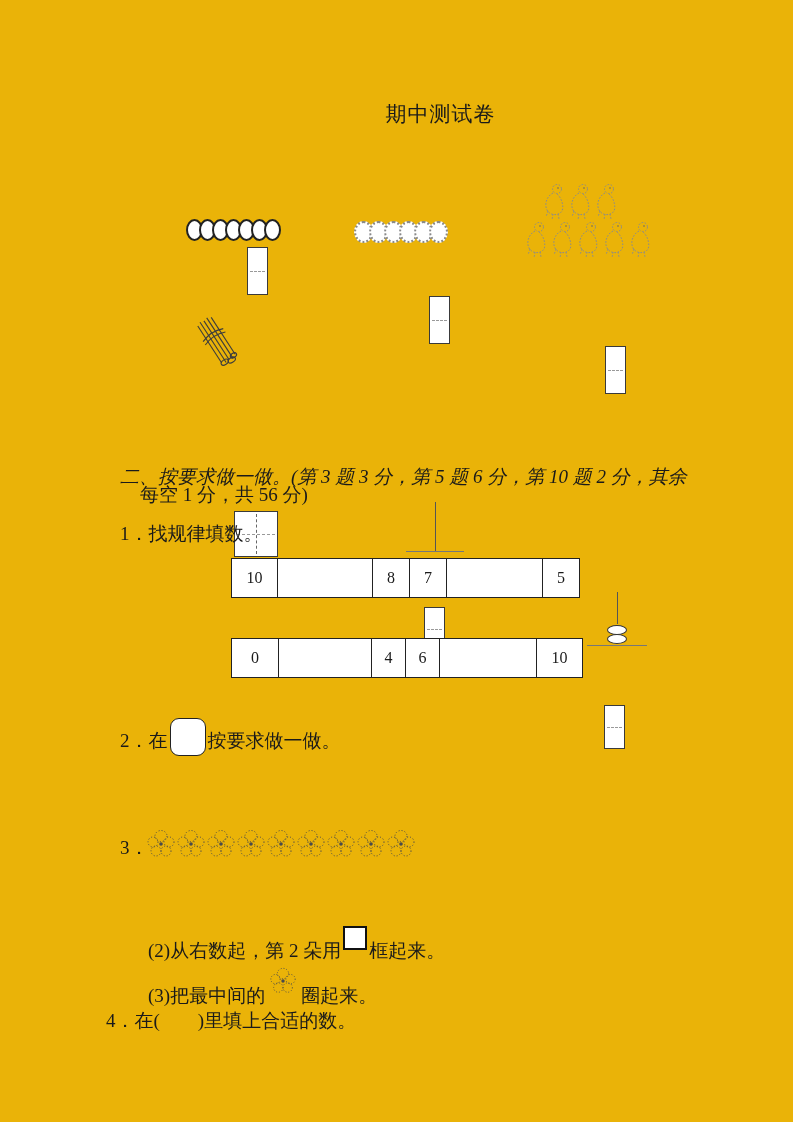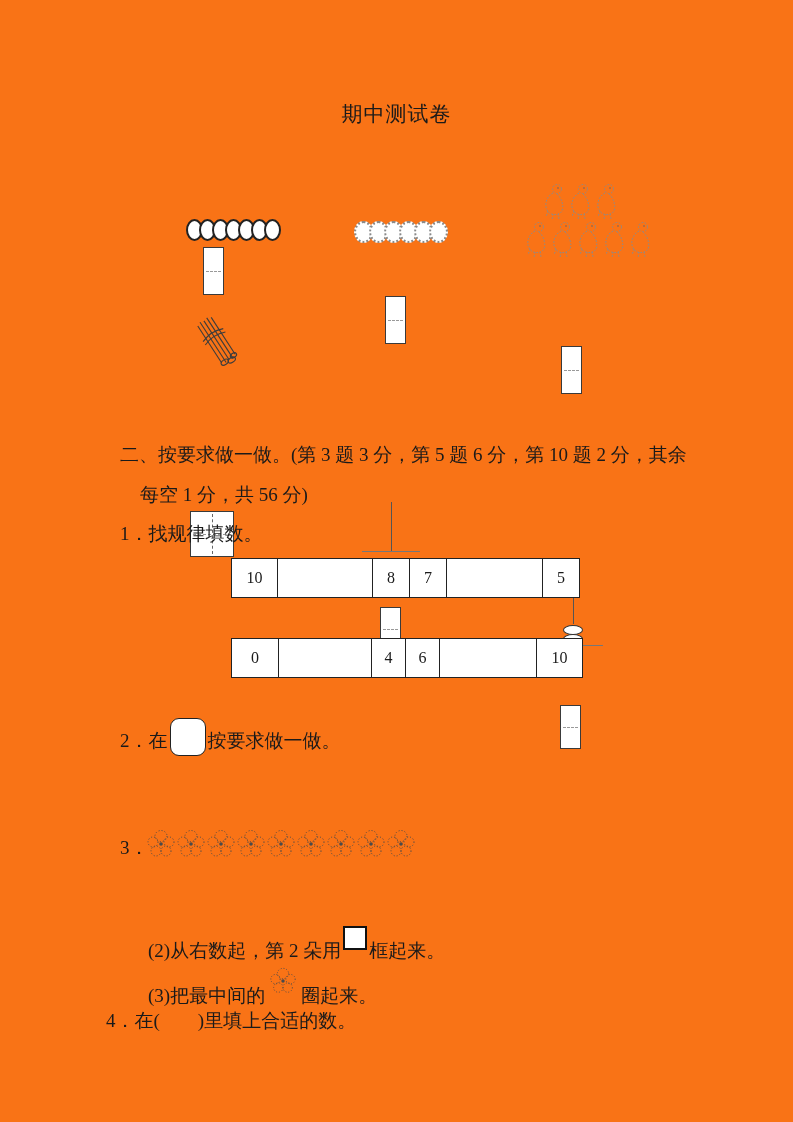--- a/index.html
+++ b/index.html
@@ -1,21 +1,22 @@
 <!DOCTYPE html>
 <html><head>
 <meta charset="utf-8">
 <style>
   * { margin:0; padding:0; box-sizing:border-box; }
   html,body { background:#e8e8e8; }
   .page {
     position:relative; width:793px; height:1122px; margin:0 auto;
-    background:#f97316; overflow:hidden;
+    background:#eab308; overflow:hidden;
     font-family:"Liberation Serif","DejaVu Serif",serif;
     color:#1a1a1a;
+    padding-left:44px;
   }
   .abs { position:absolute; }
   .txt { font-size:19px; line-height:26px; white-space:nowrap; }
   .title { width:100%; text-align:center; font-size:21px; letter-spacing:1px; }
 
   
   .oval-row { display:flex; }
   .oval-solid {
     width:17px; height:22px; border:2px solid #222; border-radius:50%;
     margin-left:-4px; background:#fff;
@@ -205,21 +206,21 @@
   <div class="abs rod" style="left:543px; top:308px; width:60px; height:54px;">
     <div class="vline" style="bottom:22px;"></div>
     <div class="bead" style="bottom:11px;"></div>
     <div class="bead" style="bottom:2px;"></div>
     <div class="hline"></div>
   </div>
   <div class="abs ans-box" style="left:560px; top:367px; height:44px;">
     <div class="hmid"></div>
   </div>
 
-  <div class="abs txt" style="left:120px; top:442px;">二、按要求做一做。(第 3 题 3 分，第 5 题 6 分，第 10 题 2 分，其余</div>
+  <div class="abs txt" style="left:120px; top:464px;font-style:italic;">二、按要求做一做。(第 3 题 3 分，第 5 题 6 分，第 10 题 2 分，其余</div>
   <div class="abs txt" style="left:140px; top:482px;">每空 1 分，共 56 分)</div>
 
   <div class="abs txt" style="left:120px; top:521px;">1．找规律填数。</div>
 
   <div class="abs seq-table" style="left:231px; top:558px;">
     <div class="seq-cell" style="width:46px">10</div>
     <div class="seq-cell" style="width:95px"></div>
     <div class="seq-cell" style="width:37px">8</div>
     <div class="seq-cell" style="width:37px">7</div>
     <div class="seq-cell" style="width:96px"></div>

